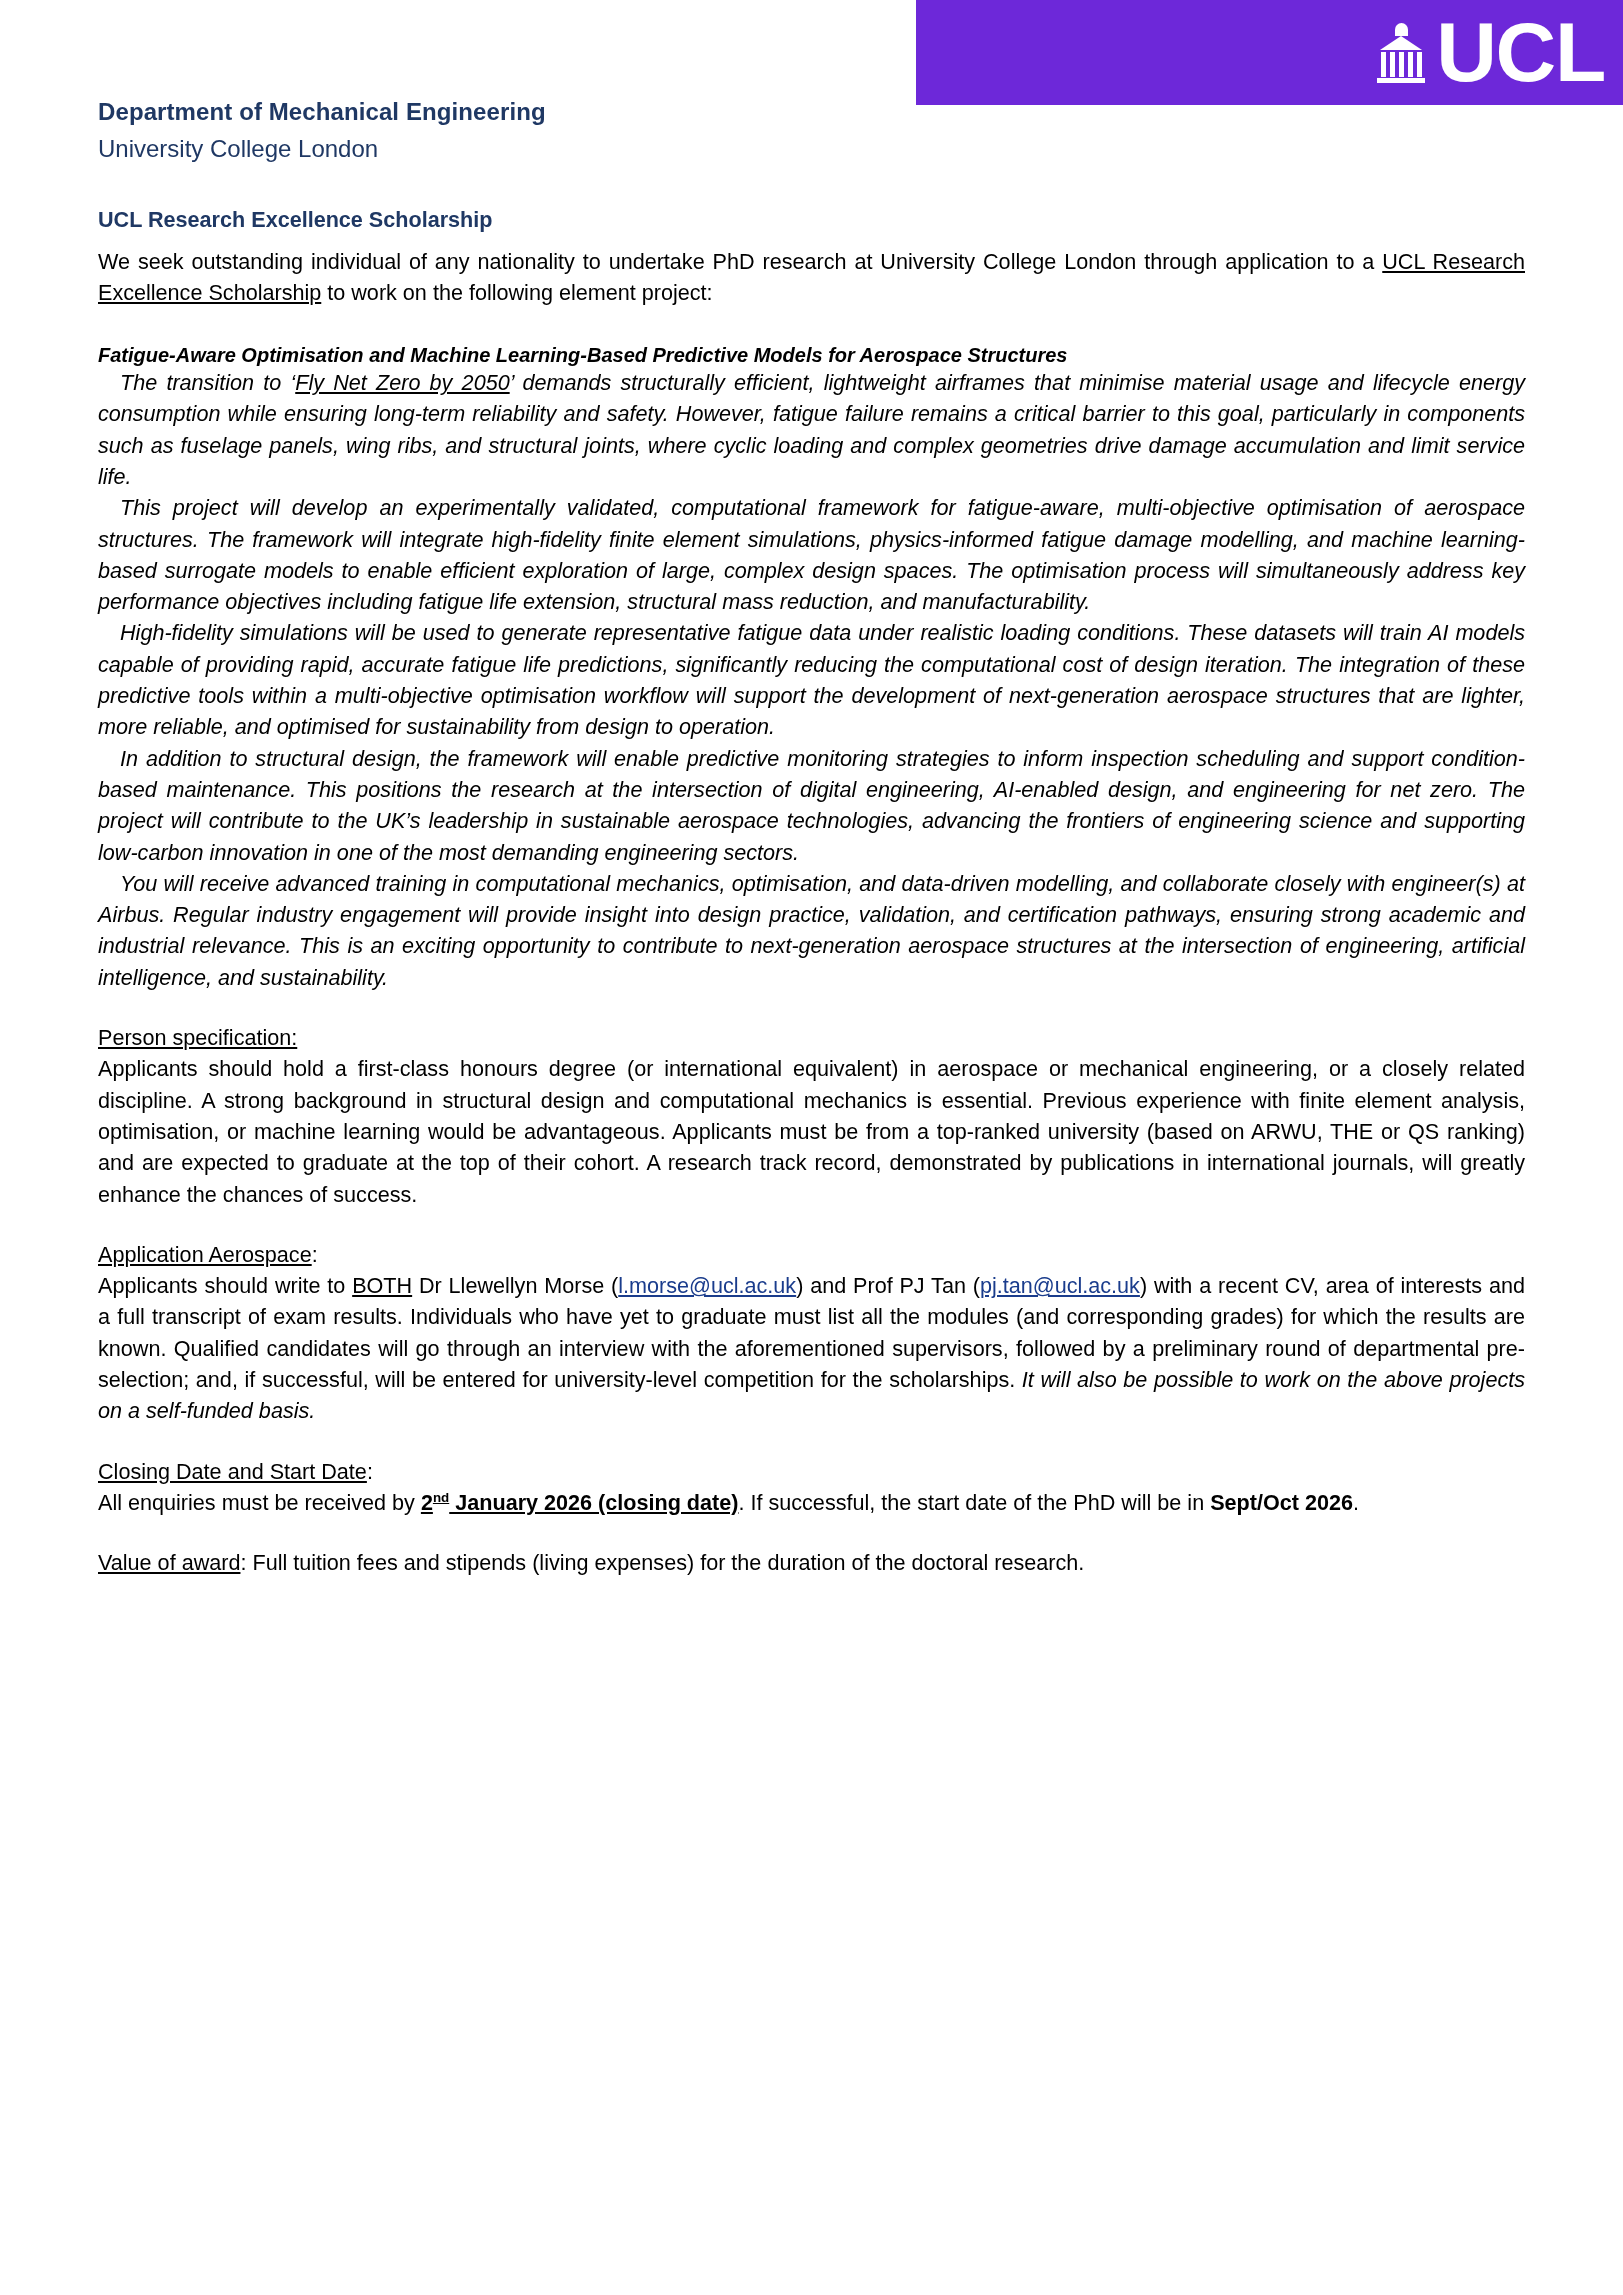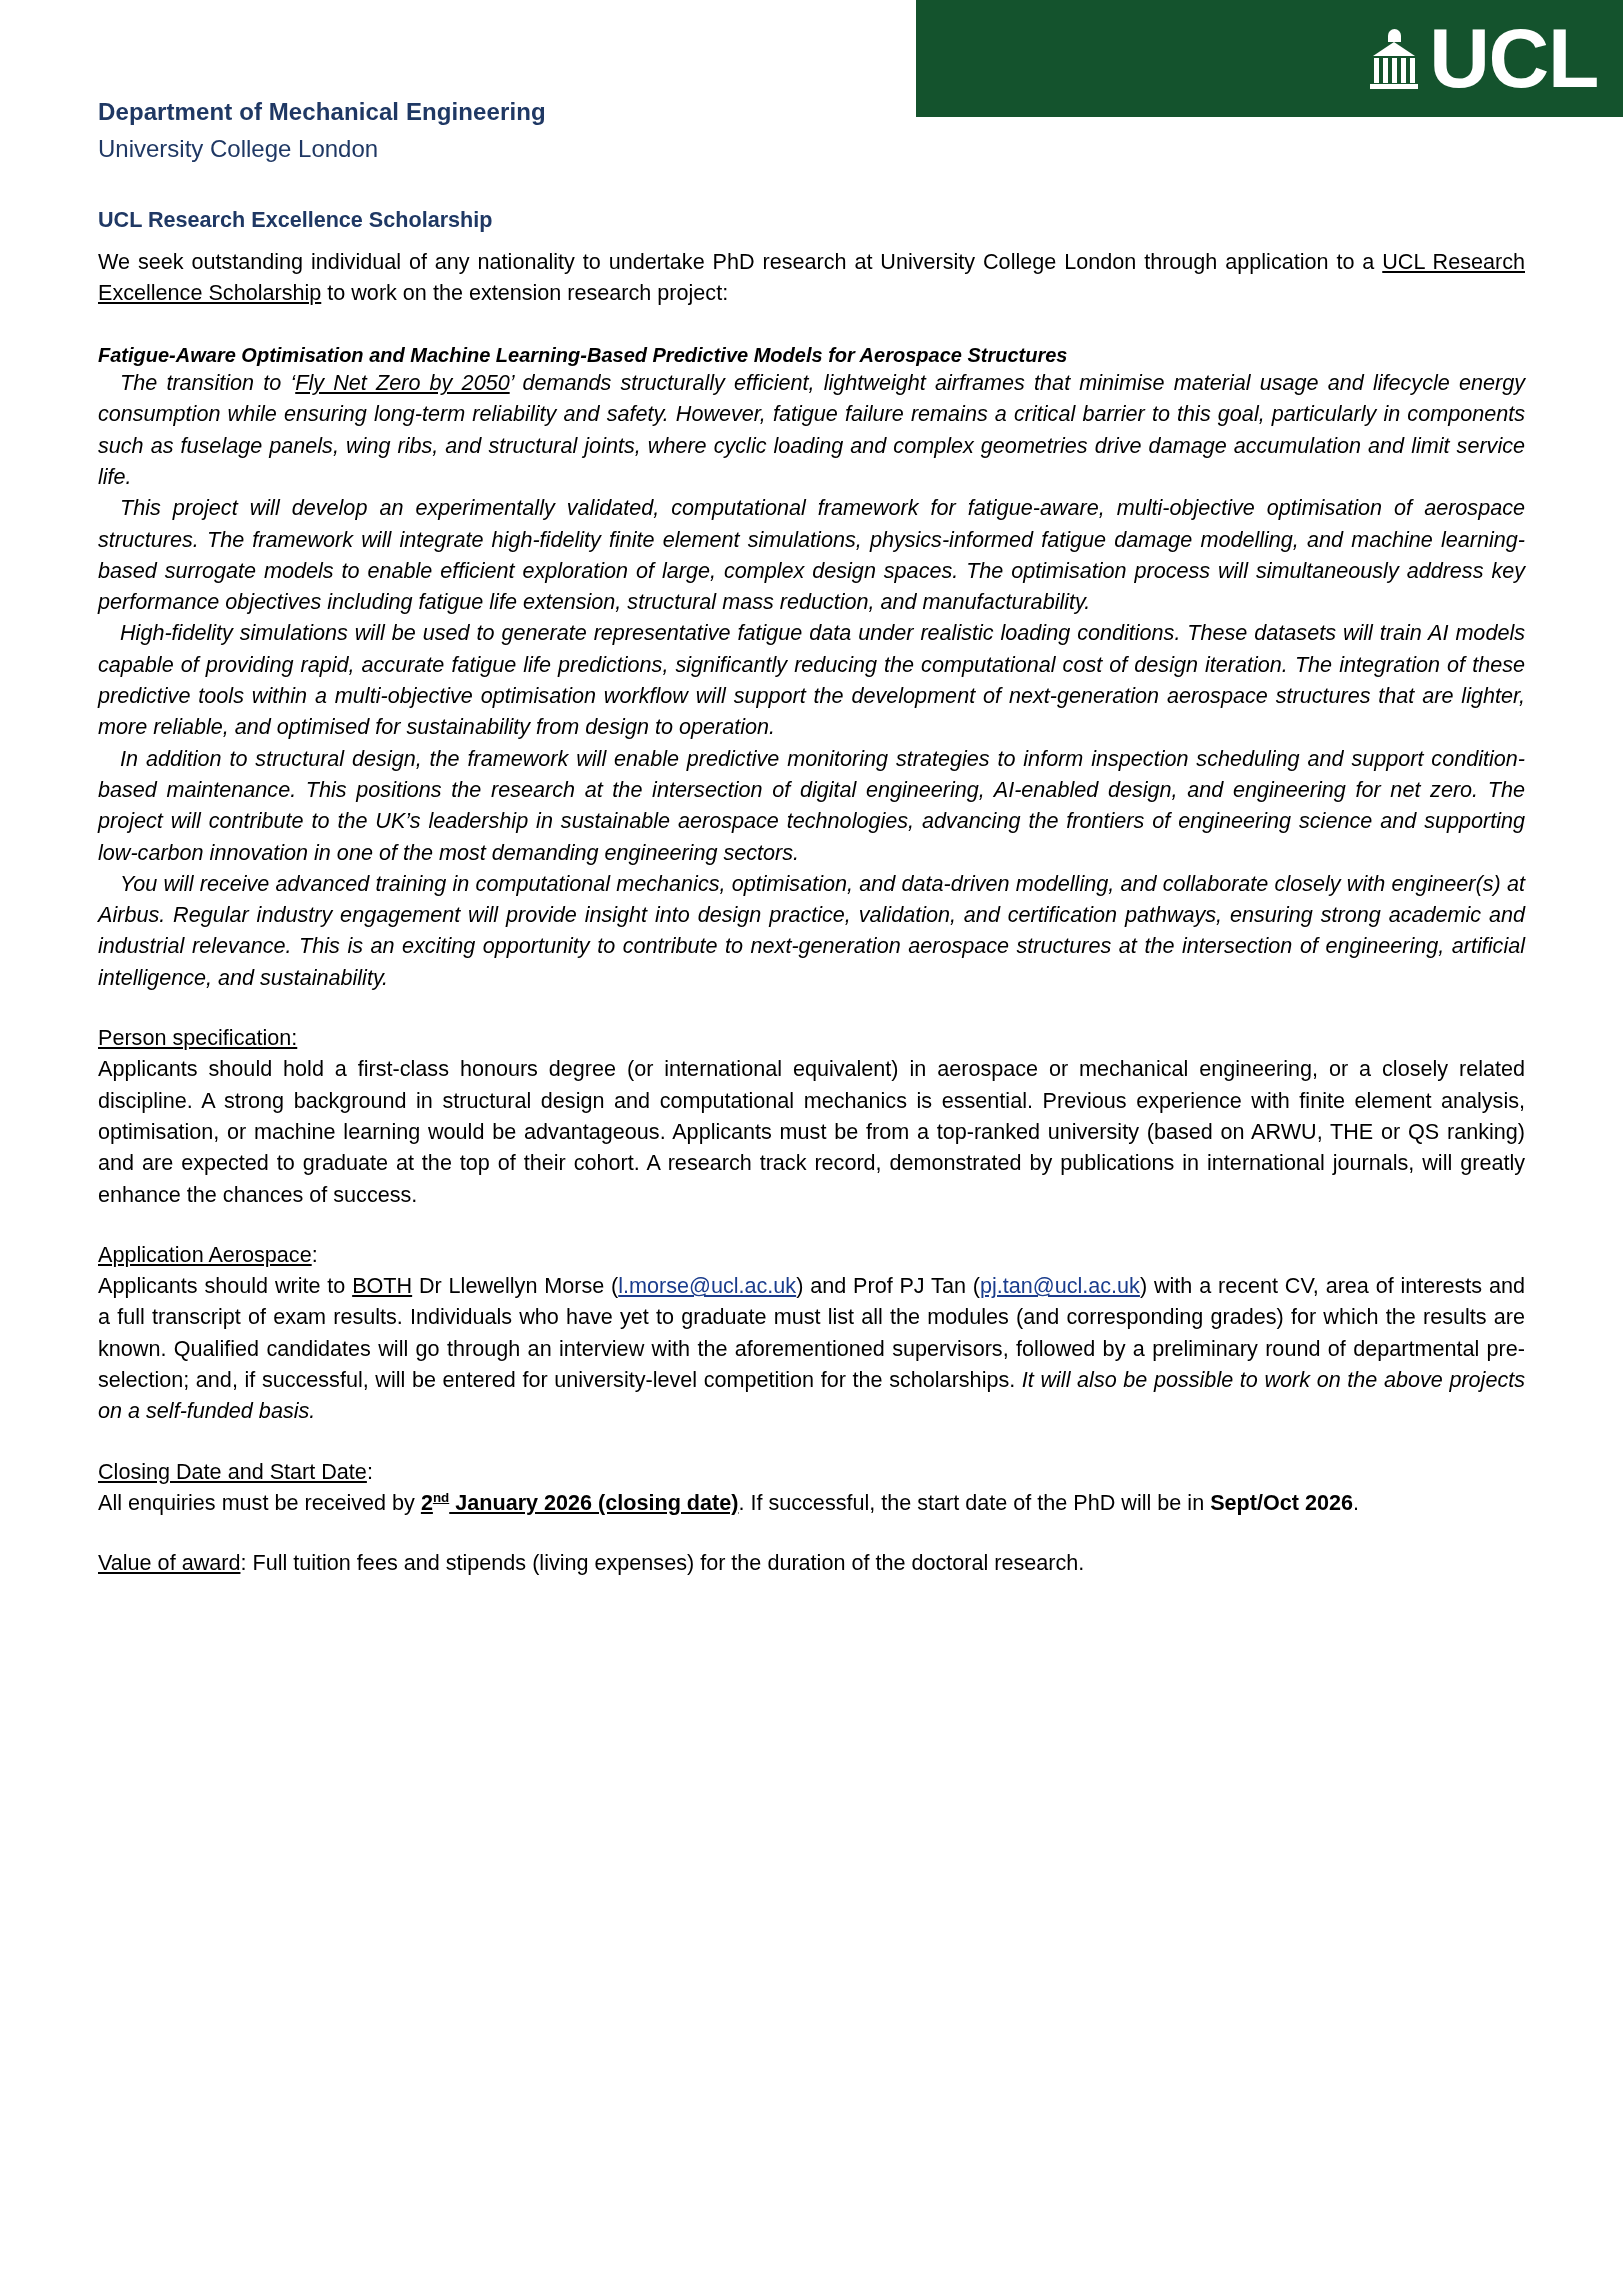--- a/index.html
+++ b/index.html
@@ -17,26 +17,26 @@
     height: 2295px;
     background: #ffffff;
     overflow: hidden;
   }
   
   .logo-banner {
     position: absolute;
     top: 0;
     right: 0;
     width: 707px;
-    height: 117px;
-    background: #14532d;
+    height: 105px;
+    background: #6d28d9;
     display: flex;
     align-items: center;
     justify-content: flex-end;
-    padding-right: 25px;
+    padding-right: 18px;
     box-sizing: border-box;
   }
   .logo-inner {
     display: flex;
     align-items: flex-end;
     gap: 9.2px;
   }
   .logo-crest {
     width: 51px;
     height: 60px;
@@ -185,21 +185,21 @@
     </div>
   </div>
 
   <div class="doc">
 
     <div class="dept-title">Department of Mechanical Engineering</div>
     <div class="dept-sub">University College London</div>
 
     <div class="section-head">UCL Research Excellence Scholarship</div>
 
-    <p class="spaced"><span>We seek outstanding individual of any nationality to undertake PhD research at University College London through application to a </span><span class="link">UCL Research Excellence Scholarship</span><span> to work on the extension research project:</span></p>
+    <p class="spaced"><span>We seek outstanding individual of any nationality to undertake PhD research at University College London through application to a </span><span class="link">UCL Research Excellence Scholarship</span><span> to work on the following element project:</span></p>
 
     <div class="gap"></div>
 
 
     <div class="project-title">Fatigue-Aware Optimisation and Machine Learning-Based Predictive Models for Aerospace Structures</div>
 
     <p class="indent"><span>The transition to ‘</span><span class="link">Fly Net Zero by 2050</span><span>’ demands structurally efficient, lightweight airframes that minimise material usage and lifecycle energy consumption while ensuring long-term reliability and safety. However, fatigue failure remains a critical barrier to this goal, particularly in components such as fuselage panels, wing ribs, and structural joints, where cyclic loading and complex geometries drive damage accumulation and limit service life.</span></p>
 
     <p class="indent">This project will develop an experimentally validated, computational framework for fatigue-aware, multi-objective optimisation of aerospace structures. The framework will integrate high-fidelity finite element simulations, physics-informed fatigue damage modelling, and machine learning-based surrogate models to enable efficient exploration of large, complex design spaces. The optimisation process will simultaneously address key performance objectives including fatigue life extension, structural mass reduction, and manufacturability.</p>
     <p class="indent">High-fidelity simulations will be used to generate representative fatigue data under realistic loading conditions. These datasets will train AI models capable of providing rapid, accurate fatigue life predictions, significantly reducing the computational cost of design iteration. The integration of these predictive tools within a multi-objective optimisation workflow will support the development of next-generation aerospace structures that are lighter, more reliable, and optimised for sustainability from design to operation.</p>

